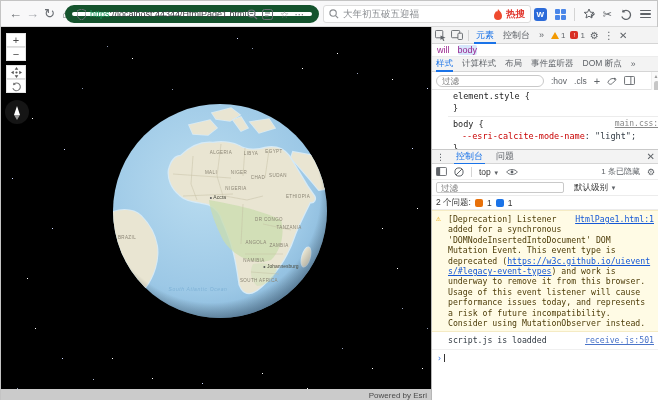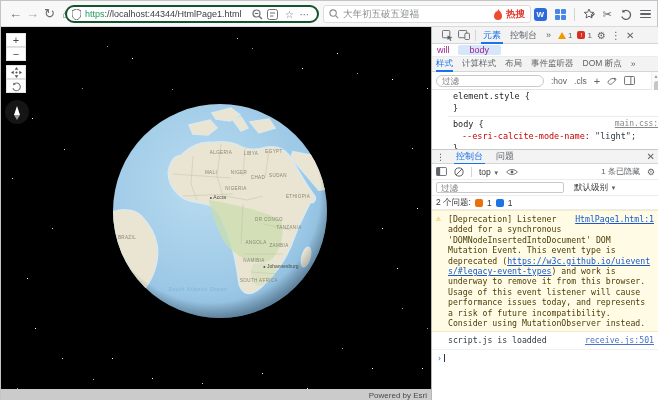--- a/index.html
+++ b/index.html
@@ -6,21 +6,21 @@
   html,body { width:658px; height:400px; overflow:hidden; background:#fff;
     font-family:"Liberation Sans","DejaVu Sans",sans-serif; }
   #app { position:relative; width:658px; height:400px; border:1px solid #c4c4c4; background:#fff; }
 
   
   .toolbar { position:absolute; left:0; top:0; width:656px; height:26px; background:#f8f8f9;
     border-bottom:1px solid #d9d9d9; display:flex; align-items:center; }
   .navic { width:17px; text-align:center; font-size:13px; color:#6b6f74; cursor:default; }
   .navic.dim { color:#a8abb0; }
   .urlbox { position:absolute; left:64px; top:4px; width:254px; height:18px; background:#fff;
-    border:2px solid #14532d; border-radius:10px; display:flex; align-items:center; padding:0 5px; }
+    border:7px solid #14532d; border-radius:10px; display:flex; align-items:center; padding:0 5px; }
   .urltext { font-size:9px; color:#3a3d41; white-space:nowrap; overflow:hidden; flex:1; }
   .urltext .scheme { color:#1d9d5f; }
   .urlic { width:15px; text-align:center; color:#6b6f74; font-size:10px; flex:none; }
   .searchbox { position:absolute; left:322px; top:4px; width:208px; height:18px; background:#fff;
     border:1px solid #dcdcdc; border-radius:3px; display:flex; align-items:center; padding:0 5px; gap:4px; }
   .query { font-size:9.5px; color:#8a8d91; white-space:nowrap; }
   .hot { font-size:9.5px; color:#e23c34; font-weight:bold; }
   .extarea { position:absolute; right:6px; top:0; height:26px; display:flex; align-items:center; gap:8px; }
   .wlogo { width:13px; height:13px; border-radius:3px; background:#2c6bd9; color:#fff; font-size:8px;
     font-weight:bold; text-align:center; line-height:13px; }
@@ -60,35 +60,35 @@
     border-radius:50%; margin-right:1.5px; vertical-align:middle; }
   .glabel.ocean { font-style:italic; color:#7fb2d6; font-size:5px; letter-spacing:.6px; }
   .attrib { position:absolute; left:0; bottom:0; width:430px; height:12px; background:rgba(248,248,248,.82);
     font-size:8px; color:#4a4a4a; display:flex; align-items:center; padding:0 4px; }
   .attrib .fill { flex:1; }
 
   
   .devtools { position:absolute; left:430px; top:26px; width:228px; height:374px; background:#fff;
     border-left:1px solid #b6b6b6; font-size:9px; color:#333; }
   .dt-top { position:absolute; left:0; top:0; width:100%; height:17px; background:#f3f3f3;
-    border-bottom:1px solid #d5d5d5; display:flex; align-items:center; padding:0 10px; gap:5px; }
+    border-bottom:1px solid #d5d5d5; display:flex; align-items:center; padding:0 3px; gap:5px; }
   .dt-tab { padding:2px 2px; color:#5f6368; }
   .dt-tab.active { color:#1a73e8; box-shadow:inset 0 -2px 0 #1a73e8; }
   .badge { display:flex; align-items:center; gap:2px; color:#5f6368; font-size:8px; }
   .tri { width:0; height:0; border-left:4px solid transparent; border-right:4px solid transparent;
     border-bottom:7px solid #f29900; }
   .errsq { width:8px; height:8px; background:#d93025; border-radius:2px; color:#fff; font-size:6px;
     line-height:8px; text-align:center; }
   .gear { color:#5f6368; font-size:10px; }
   .dots3 { color:#5f6368; font-size:10px; }
   .xclose { color:#5f6368; font-size:10px; margin-left:auto; }
   .dt-crumbs { position:absolute; left:0; top:17px; width:100%; height:13px; background:#fff;
     border-bottom:1px solid #ececec; display:flex; align-items:center; padding:0 5px; gap:8px; font-size:9px; }
   .crumb { color:#9a258f; }
-  .crumb.sel { background:#d7e6fb; border-radius:2px; padding:0 12px;text-align:right; }
+  .crumb.sel { background:#d7e6fb; border-radius:2px; padding:0 0;text-align:right; }
   .dt-subtabs { position:absolute; left:0; top:30px; width:100%; height:15px; background:#f3f3f3;
     border-bottom:1px solid #d5d5d5; display:flex; align-items:center; padding:0 4px; gap:9px;
     font-size:8.5px; color:#5f6368; white-space:nowrap; }
   .stab.active { color:#1a73e8; box-shadow:inset 0 -2px 0 #1a73e8; padding:2px 0; }
   .dt-filter { position:absolute; left:0; top:45px; width:100%; height:18px; background:#fff;
     border-bottom:1px solid #e4e4e4; display:flex; align-items:center; padding:0 4px; gap:7px; }
   .finput { width:108px; height:12px; border:1px solid #c9c9c9; border-radius:7px; font-size:8.5px;
     padding:0 5px; color:#333; outline:none; background:#fff; font-family:inherit; }
   .ftool { color:#5f6368; font-size:8.5px; }
   .vscroll { position:absolute; right:0; top:45px; width:8px; height:77px; background:#fafafa;

